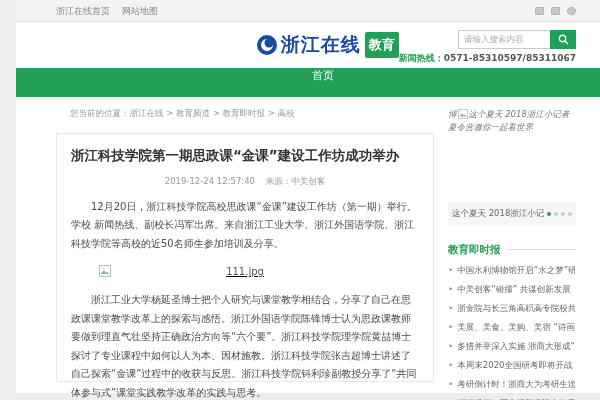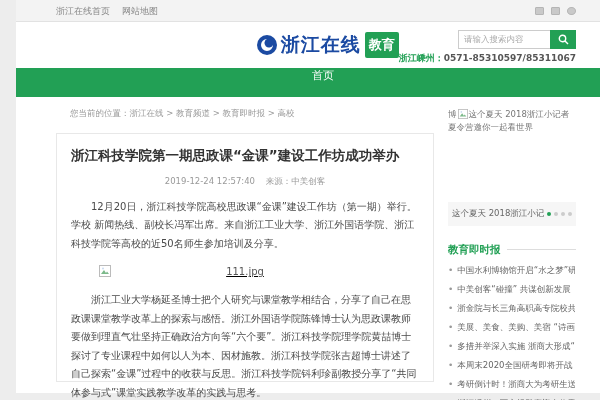--- a/index.html
+++ b/index.html
@@ -46,21 +46,21 @@
   .article-card { margin-top:13px; border:1px solid #e8e8e8; background:#fff; padding:12px 14px 10px; height:249px; }
   .article-title { font-size:13.5px; font-weight:bold; color:#333; line-height:1.4; }
   .article-meta { text-align:center; font-size:8.5px; color:#999; margin-top:11px; }
   .article-meta .src { margin-left:8px; }
   .article-card p { font-size:10px; color:#4a4a4a; line-height:1.85; text-indent:2em; margin-top:10px; }
   .img-ph { position:relative; height:18px; margin-top:10px;text-decoration:underline; }
   .broken-img { position:absolute; left:28px; top:2px; }
   .img-name { display:block; text-align:center; font-size:10px; color:#555; line-height:18px; }
 
   
-  .carousel-alt { font-size:8.5px; color:#777; line-height:1.5; }
+  .carousel-alt { font-size:8.5px; color:#777; line-height:1.5;font-style:italic; }
   .carousel-alt .bi { vertical-align:-2px; margin:0 1px; }
   .carousel-caption { margin-top:68px; height:24px; background:#f6f6f6; display:flex; align-items:center; padding:0 4px; }
   .caption-text { font-size:8.5px; color:#666; white-space:nowrap; overflow:hidden; flex:1; }
   .dots { display:flex; gap:3px; margin-left:3px; }
   .dot { width:4px; height:4px; border-radius:50%; background:#ccc; display:inline-block; }
   .dot.active { background:#22a055; }
 
   .sidebar-news { margin-top:17px; }
   .sidebar-head { display:flex; align-items:center; }
   .sidebar-title { font-size:10.5px; font-weight:bold; color:#22a055; white-space:nowrap; }
@@ -103,21 +103,21 @@
         <div class="searchbar">
           <input class="search-input" type="text" placeholder="请输入搜索内容" style="">
           <button class="search-btn">
             <svg width="11" height="11" viewBox="0 0 11 11">
               <circle cx="4.5" cy="4.5" r="3.2" fill="none" stroke="#fff" stroke-width="1.4"></circle>
               <line x1="7" y1="7" x2="10" y2="10" stroke="#fff" stroke-width="1.4"></line>
             </svg>
           </button>
         </div>
         <div class="hotline">
-          <span class="hotline-label">浙江嵊州：</span><span>0571-85310597/85311067</span>
+          <span class="hotline-label">新闻热线：</span><span>0571-85310597/85311067</span>
         </div>
       </div>
     </div>
   </div>
 
   <div class="nav">
     <div class="container nav-inner">
       <a href="#">首页</a>
       <a href="#">新闻</a>
       <a href="#">专题</a>

